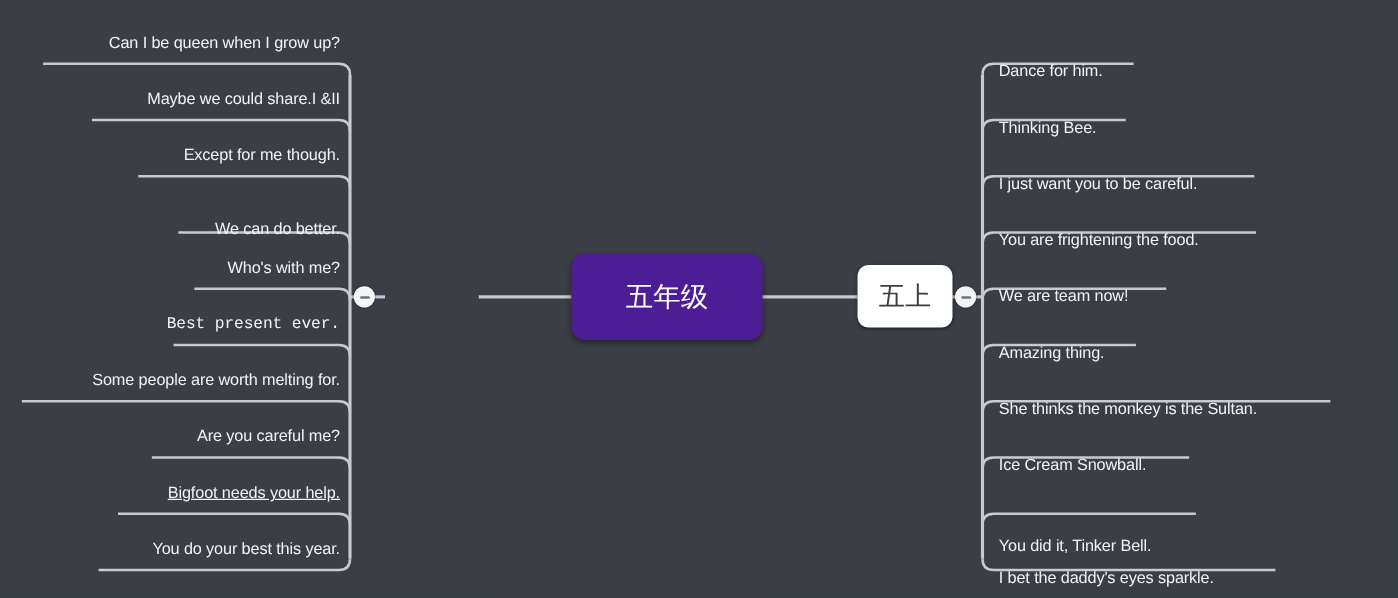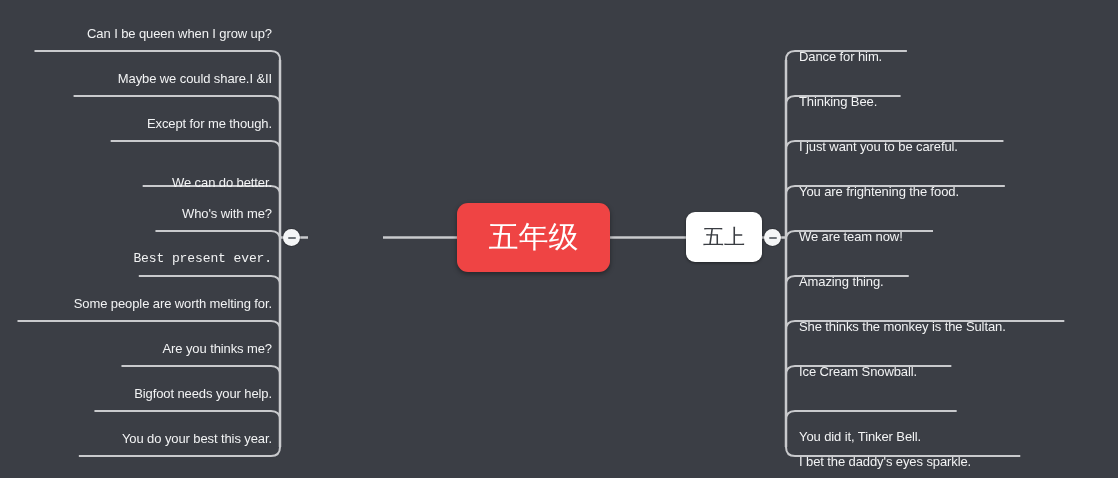--- a/index.html
+++ b/index.html
@@ -60,24 +60,24 @@
     box-sizing: border-box;
   }
   .node-sub {
     background: #ffffff;
     border-radius: 9px;
     color: #3a3d42;
     font-size: 21px;
     box-shadow: 0 1px 3px rgba(0,0,0,0.45);
   }
   .node-root {
-    background: #ef4444;
+    background: #4c1d95;
     border-radius: 11px;
     color: #ffffff;
-    font-size: 30px;
+    font-size: 22px;
     box-shadow: 0 2px 5px rgba(0,0,0,0.4);
   }
 
   
   .toggle {
     position: absolute;
     width: 17px;
     height: 17px;
     border-radius: 50%;
     background: #f4f5f6;
@@ -134,22 +134,22 @@
     </svg>
 
   <div id="leaves">
       <div class="leaf left" style="top: 24px; right: 846px;">Can I be queen when I grow up?</div>
       <div class="leaf left" style="top: 69px; right: 846px;">Maybe we could share.I &amp;II</div>
       <div class="leaf left" style="top: 114px; right: 846px;">Except for me though.</div>
       <div class="leaf left" style="top: 159px; right: 846px; margin-top: 14px;">We can do better.</div>
       <div class="leaf left" style="top: 204px; right: 846px;">Who's with me?</div>
       <div class="leaf left" style="top: 249px; right: 846px; font-family: Liberation Mono, monospace;">Best present ever.</div>
       <div class="leaf left" style="top: 294px; right: 846px;">Some people are worth melting for.</div>
-      <div class="leaf left" style="top: 339px; right: 846px;">Are you thinks me?</div>
-      <div class="leaf left" style="top: 384px; right: 846px;">Bigfoot needs your help.</div>
+      <div class="leaf left" style="top: 339px; right: 846px;">Are you careful me?</div>
+      <div class="leaf left" style="top: 384px; right: 846px; text-decoration: underline;">Bigfoot needs your help.</div>
       <div class="leaf left" style="top: 429px; right: 846px;">You do your best this year.</div>
       <div class="leaf right" style="top: 24px; left: 799px;">Dance for him.</div>
       <div class="leaf right" style="top: 69px; left: 799px; text-align: right;">Thinking Bee.</div>
       <div class="leaf right" style="top: 114px; left: 799px;">I just want you to be careful.</div>
       <div class="leaf right" style="top: 159px; left: 799px;">You are frightening the food.</div>
       <div class="leaf right" style="top: 204px; left: 799px;">We are team now!</div>
       <div class="leaf right" style="top: 249px; left: 799px;">Amazing thing.</div>
       <div class="leaf right" style="top: 294px; left: 799px;">She thinks the monkey is the Sultan.</div>
       <div class="leaf right" style="top: 339px; left: 799px;">Ice Cream Snowball.</div>
       <div class="leaf right" style="top: 404px; left: 799px;">You did it, Tinker Bell.</div>

